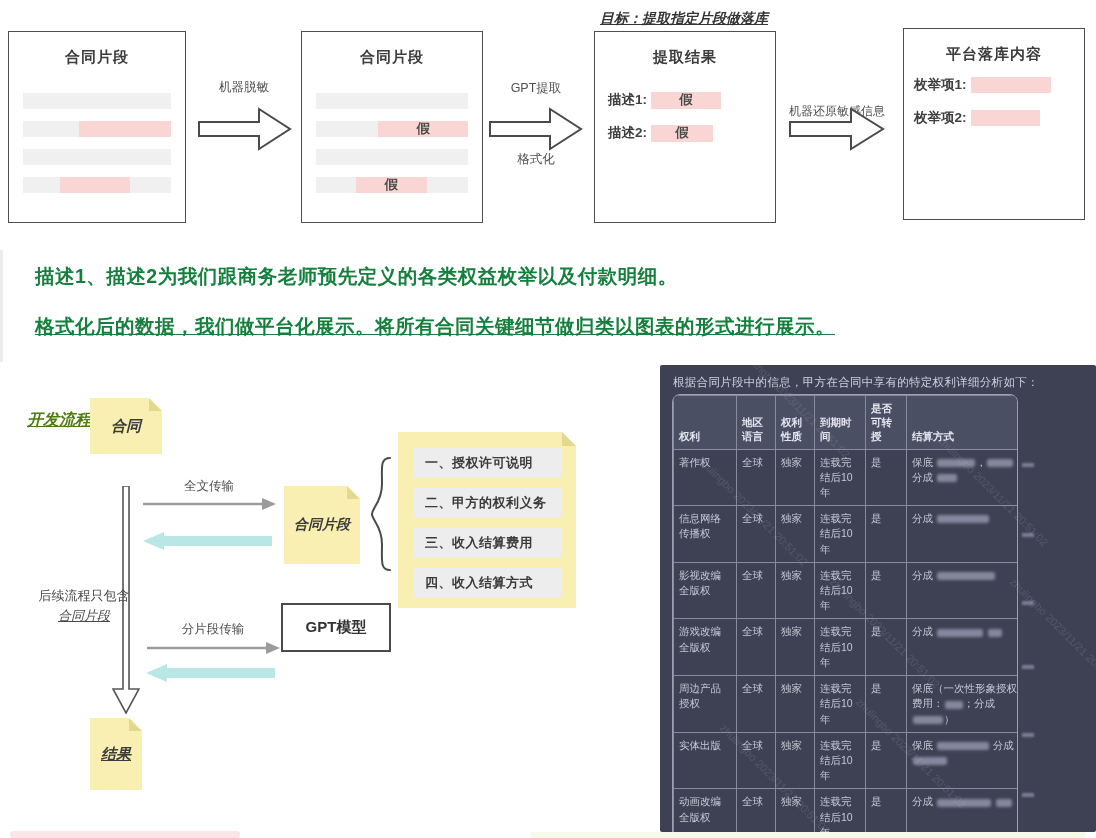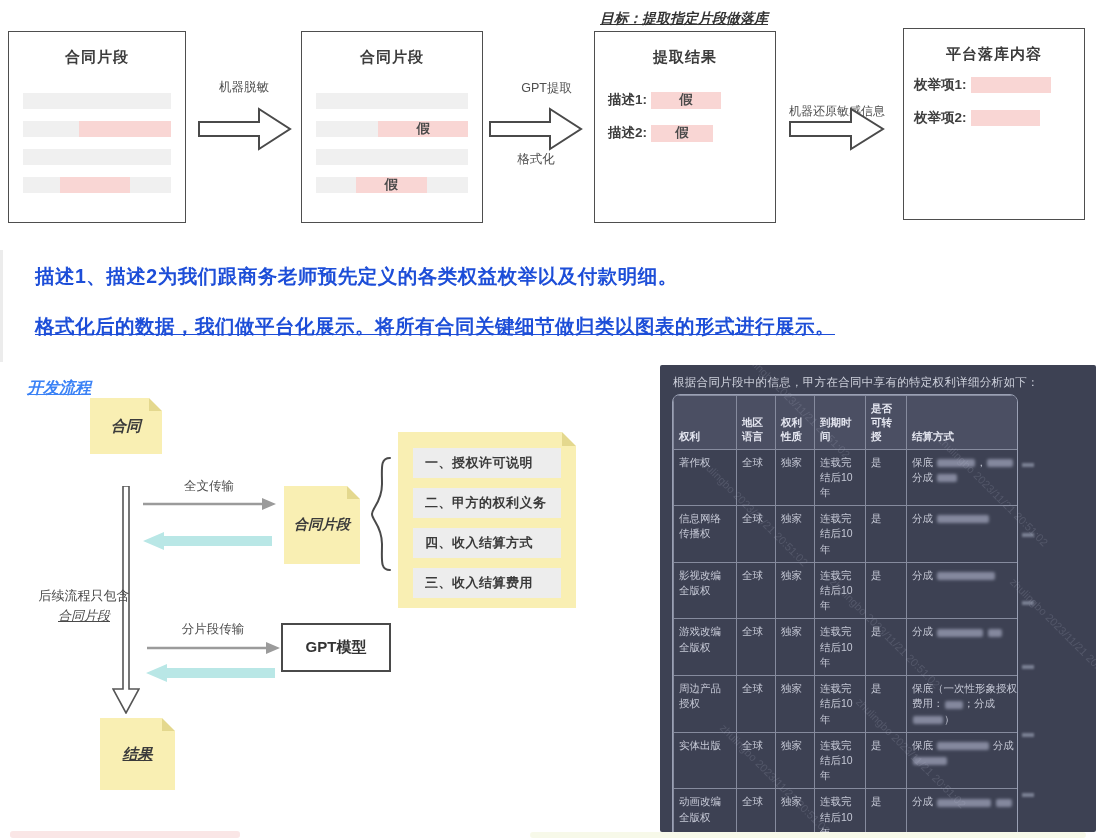--- a/index.html
+++ b/index.html
@@ -19,25 +19,25 @@
 
   .kv-wrap{margin-top:24px;}
   .kv{display:flex;align-items:center;margin:0 0 15px 13px;}
   .kv-label{font-size:13.5px;font-weight:600;color:#3f3f3f;margin-right:4px;white-space:nowrap;}
   .chip{background:#f9d6d4;height:17px;display:flex;align-items:center;justify-content:center;}
 
   .arrow-label{position:absolute;text-align:center;font-size:12.5px;color:#4f4f4f;white-space:nowrap;}
   .goal-title{position:absolute;font-size:14px;font-weight:bold;font-style:italic;text-decoration:underline;color:#333;}
 
   
-  .para{position:absolute;font-size:19.5px;font-weight:bold;color:#1d4ed8;letter-spacing:.5px;white-space:nowrap;}
+  .para{position:absolute;font-size:19.5px;font-weight:bold;color:#15803d;letter-spacing:.5px;white-space:nowrap;}
   .edge-line{position:absolute;background:#ececec;}
 
   
-  .section-heading{position:absolute;font-size:16px;font-weight:bold;font-style:italic;text-decoration:underline;color:#3b82f6;}
+  .section-heading{position:absolute;font-size:16px;font-weight:bold;font-style:italic;text-decoration:underline;color:#4d7c0f;margin-top:32px;}
   .sticky{position:absolute;background:#f9efb3;display:flex;align-items:center;justify-content:center;
           font-weight:bold;font-style:italic;color:#3b3b3b;}
   .sticky::before{content:"";position:absolute;top:0;right:0;border-style:solid;
           border-width:0 13px 13px 0;border-color:#fff #fff #e4d88e #e4d88e;}
   .sticky-sm{font-size:15px;}
   .list-sticky{position:absolute;background:#f9efb3;padding:16px 15px 10px 15px;box-sizing:border-box;}
   .list-sticky::before{content:"";position:absolute;top:0;right:0;border-style:solid;
           border-width:0 14px 14px 0;border-color:#fff #fff #e4d88e #e4d88e;}
   .list-item{background:#ededed;height:30px;margin-bottom:10px;display:flex;align-items:center;
           padding-left:12px;font-size:13px;font-weight:600;color:#3a3a3a;letter-spacing:.5px;}
@@ -114,21 +114,21 @@
       <div class="bar">
           <span class="seg gray" style="width:26%"></span>
           <span class="seg pink" style="width:47%">
             <i class="fake">假</i>
           </span>
           <span class="seg gray" style="width:27%"></span>
         </div>
     </div>
   </div>
 
-  <div class="arrow-label" style="left:476px;top:80px;width:96px;text-align:right;">GPT提取</div>
+  <div class="arrow-label" style="left:488px;top:80px;width:96px;">GPT提取</div>
   <svg class="abs" style="left:488px;top:106px;" width="96" height="46">
     <polygon points="2,16 62,16 62,3 93,23 62,43 62,30 2,30" fill="#fff" stroke="#4a4a4a" stroke-width="2"></polygon>
   </svg>
   <div class="arrow-label" style="left:488px;top:151px;width:96px;">格式化</div>
 
   <div class="goal-title" style="left:600px;top:10px;">目标：提取指定片段做落库</div>
 
   <div class="doc-box" style="left:594px;top:31px;width:180px;height:190px;">
     <div class="doc-title">提取结果</div>
     <div class="kv-wrap">
@@ -194,44 +194,44 @@
   </div>
 
   <svg class="abs" style="left:368px;top:455px;" width="26" height="118">
     <path d="M22,3 C12,3 14,13 14,29 C14,47 4,53 4,59 C4,65 14,71 14,89 C14,105 12,115 22,115" fill="none" stroke="#4a4a4a" stroke-width="2" stroke-linecap="round"></path>
   </svg>
 
   <div class="list-sticky" style="left:398px;top:432px;width:178px;height:176px;">
     <div>
         <div class="list-item">一、授权许可说明</div>
         <div class="list-item">二、甲方的权利义务</div>
+        <div class="list-item">三、收入结算费用</div>
         <div class="list-item">四、收入结算方式</div>
-        <div class="list-item">三、收入结算费用</div>
       </div>
   </div>
 
   <div class="side-note" style="left:28px;top:586px;width:112px;">
     <div>后续流程只包含</div>
     <div class="u">合同片段</div>
   </div>
 
   <div class="arrow-label" style="left:147px;top:621px;width:132px;">分片段传输</div>
   <svg class="abs" style="left:147px;top:641px;" width="134" height="14">
     <line x1="0" y1="7" x2="119" y2="7" stroke="#9b9b9b" stroke-width="2.5"></line>
     <polygon points="119,1 133,7 119,13" fill="#9b9b9b"></polygon>
   </svg>
   <svg class="abs" style="left:145px;top:663px;" width="130" height="20">
     <polygon points="22,1 22,5 130,5 130,15 22,15 22,19 1,10" fill="#b9e7e6"></polygon>
   </svg>
 
-  <div class="gpt-box" style="left:281px;top:623px;width:106px;height:45px;">
+  <div class="gpt-box" style="left:281px;top:603px;width:106px;height:45px;">
     <span>GPT模型</span>
   </div>
 
-  <div class="sticky sticky-sm" style="left:100px;top:718px;width:75px;height:72px;text-decoration:underline;">
+  <div class="sticky sticky-sm" style="left:90px;top:718px;width:52px;height:72px;text-decoration:underline;">
     <span>结果</span>
   </div>
 
   <div class="panel">
     <div class="panel-intro">根据合同片段中的信息，甲方在合同中享有的特定权利详细分析如下：</div>
     <div class="table-wrap">
       <table class="rights">
           <thead>
             <tr>
               <th style="width: 52px;">权利</th>

